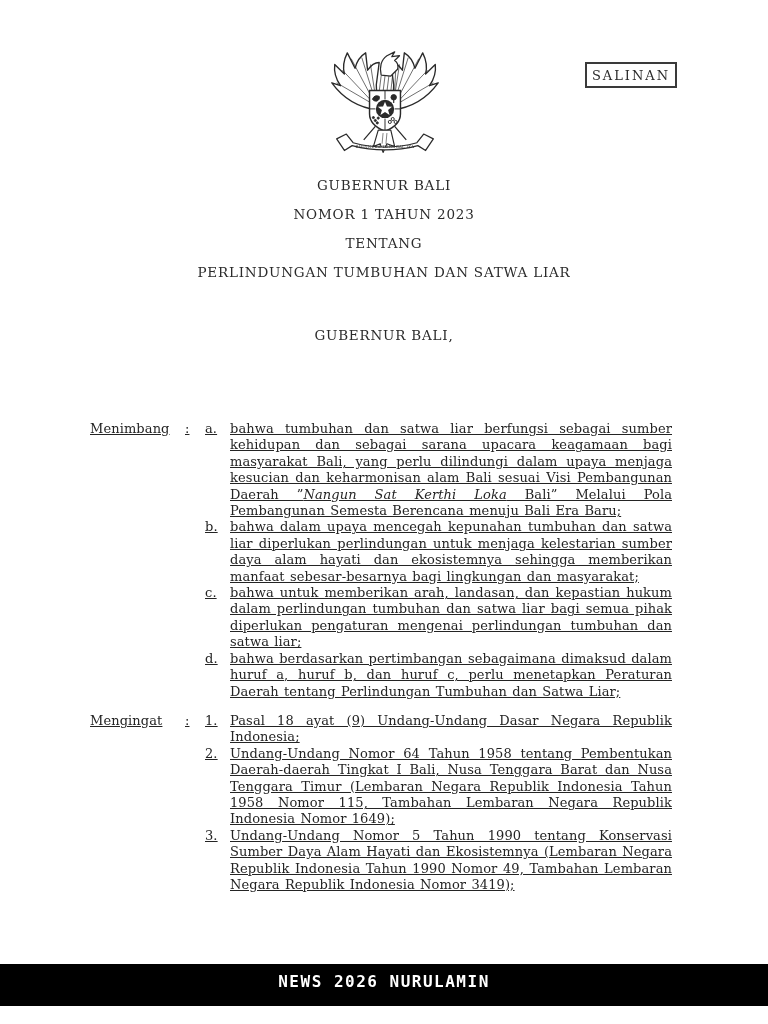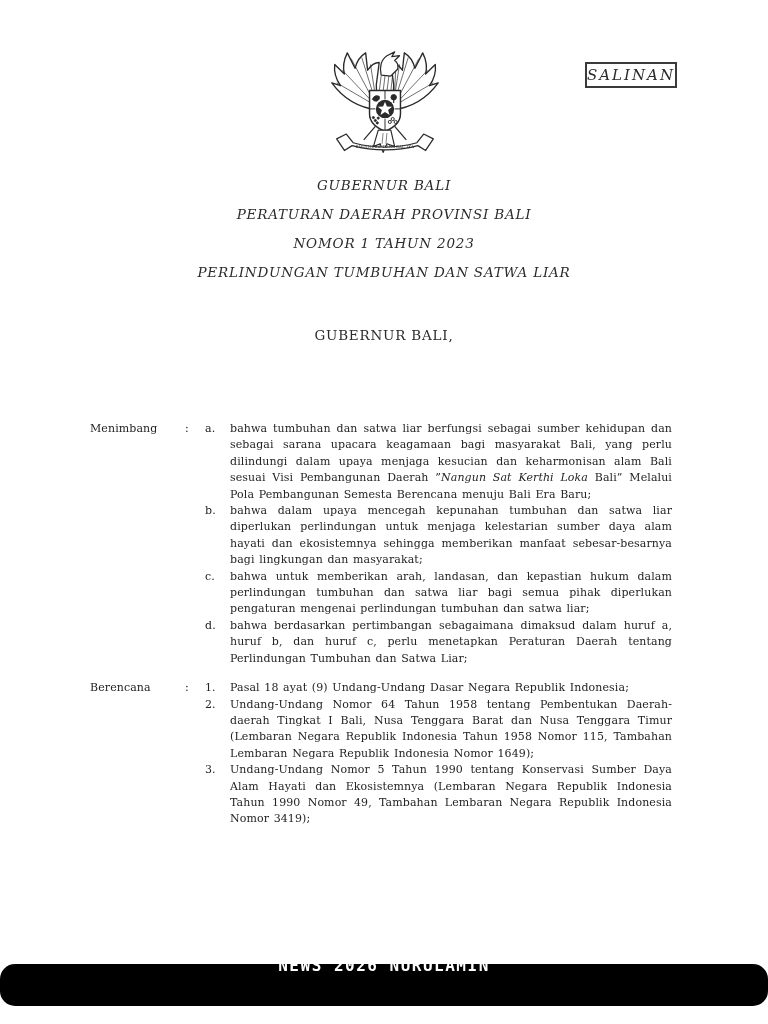--- a/index.html
+++ b/index.html
@@ -10,48 +10,49 @@
   .page{
     position:relative;width:768px;height:1024px;background:#ffffff;
     overflow:hidden;color:#242424;
   }
   
   .emblem{position:absolute;left:327px;top:49px;width:116px;height:114px;}
   
   .salinan{
     position:absolute;left:585px;top:62px;width:88px;height:22px;
     border:2px solid #3a3a3a;display:flex;align-items:center;justify-content:center;
-    font-size:15px;letter-spacing:2px;color:#2b2b2b;font-style:italic;
+    font-size:13px;letter-spacing:2px;color:#2b2b2b;
   }
   
   .titles{
     position:absolute;top:176px;left:0;width:768px;text-align:center;
     font-size:13.5px;letter-spacing:0.8px;color:#2b2b2b;
   }
-  .titles .t{height:29px;line-height:18px;font-style:italic;}
+  .titles .t{height:29px;line-height:18px;}
   .salutation{margin-top:34px;height:29px;line-height:18px;}
   
   .body-block{
     position:absolute;top:421px;left:90px;width:582px;
-    font-size:11px;line-height:16.4px;color:#242424;
+    font-size:13px;line-height:16.4px;color:#242424;
     letter-spacing:0.1px;
+    text-decoration:underline;
   }
   .clause{display:flex;align-items:flex-start;}
   .clause + .clause{margin-top:13px;}
   .c-label{width:95px;flex:none;}
   .c-colon{width:20px;flex:none;text-align:left;}
   .c-items{flex:1;min-width:0;}
   .item{display:flex;align-items:flex-start;}
   .i-marker{width:25px;flex:none;}
   .i-text{flex:1;min-width:0;text-align:justify;word-spacing:1px;}
   .i-text em{font-style:italic;}
   
   .footer{
     position:absolute;left:0;top:964px;width:768px;height:42px;
-    display:flex;align-items:flex-start;justify-content:center;border-radius:15px;
+    display:flex;align-items:center;justify-content:center;
   }
   .footer-text{
     font-family:"DejaVu Sans Mono","Liberation Mono",monospace;
     font-weight:bold;font-size:16px;letter-spacing:1.5px;
     margin-top:-8px;
   }
 </style>
 </head>
 <body>
 
@@ -105,22 +106,22 @@
       <text x="60" y="101.5" font-size="4" text-anchor="middle" fill="#2a2a2a" letter-spacing="0.3">BHINNEKA TUNGGAL IKA</text>
     </svg>
   </div>
 
   <div class="salinan">
     <span>SALINAN</span>
   </div>
 
   <div class="titles">
     <div class="t">GUBERNUR BALI</div>
-    <div class="t">PERATURAN DAERAH PROVINSI BALI</div>
     <div class="t">NOMOR 1 TAHUN 2023</div>
+    <div class="t">TENTANG</div>
     <div class="t">PERLINDUNGAN TUMBUHAN DAN SATWA LIAR</div>
     <div class="salutation">GUBERNUR BALI,</div>
   </div>
 
   <div class="body-block">
 
     <div class="clause">
       <div class="c-label">Menimbang</div>
       <div class="c-colon">:</div>
       <div class="c-items">
@@ -137,21 +138,21 @@
           <div class="i-text">bahwa untuk memberikan arah, landasan, dan kepastian hukum dalam perlindungan tumbuhan dan satwa liar bagi semua pihak diperlukan pengaturan mengenai perlindungan tumbuhan dan satwa liar;</div>
         </div>
         <div class="item">
           <div class="i-marker">d.</div>
           <div class="i-text">bahwa berdasarkan pertimbangan sebagaimana dimaksud dalam huruf a, huruf b, dan huruf c, perlu menetapkan Peraturan Daerah tentang Perlindungan Tumbuhan dan Satwa Liar;</div>
         </div>
       </div>
     </div>
 
     <div class="clause">
-      <div class="c-label">Berencana</div>
+      <div class="c-label">Mengingat</div>
       <div class="c-colon">:</div>
       <div class="c-items">
         <div class="item">
           <div class="i-marker">1.</div>
           <div class="i-text">Pasal 18 ayat (9) Undang-Undang Dasar Negara Republik Indonesia;</div>
         </div>
         <div class="item">
           <div class="i-marker">2.</div>
           <div class="i-text">Undang-Undang Nomor 64 Tahun 1958 tentang Pembentukan Daerah-daerah Tingkat I Bali, Nusa Tenggara Barat dan Nusa Tenggara Timur (Lembaran Negara Republik Indonesia Tahun 1958 Nomor 115, Tambahan Lembaran Negara Republik Indonesia Nomor 1649);</div>
         </div>

